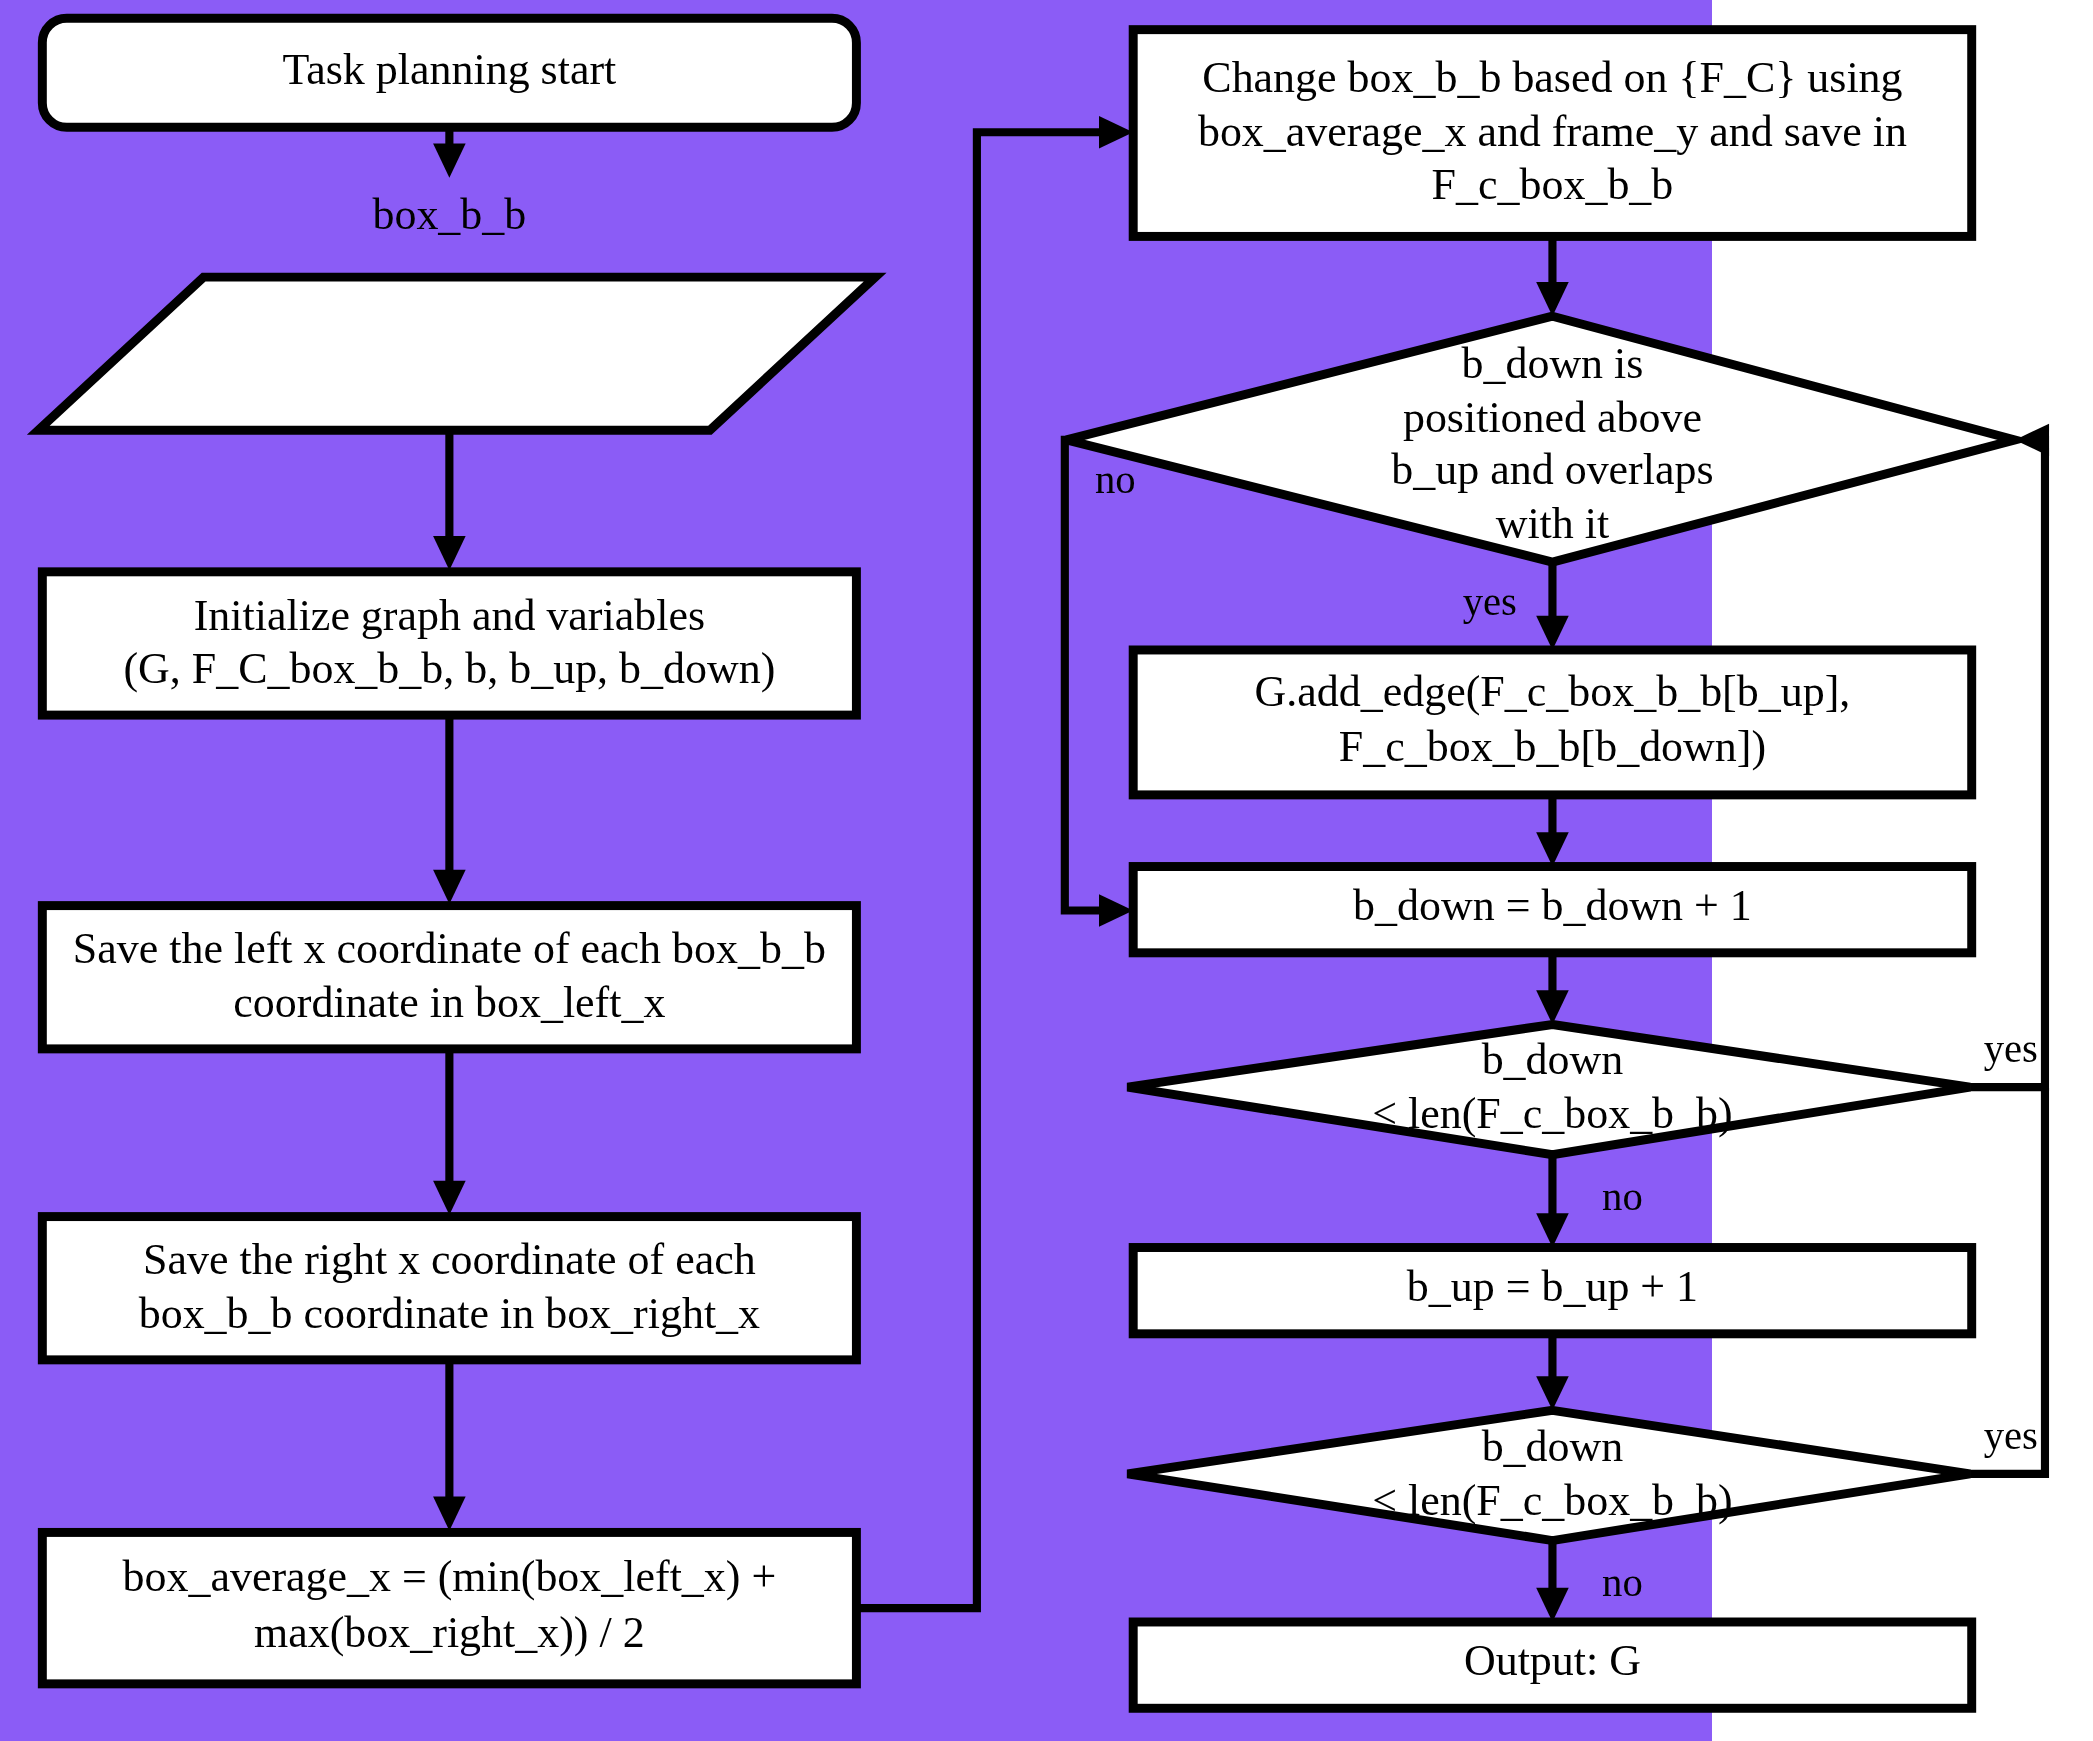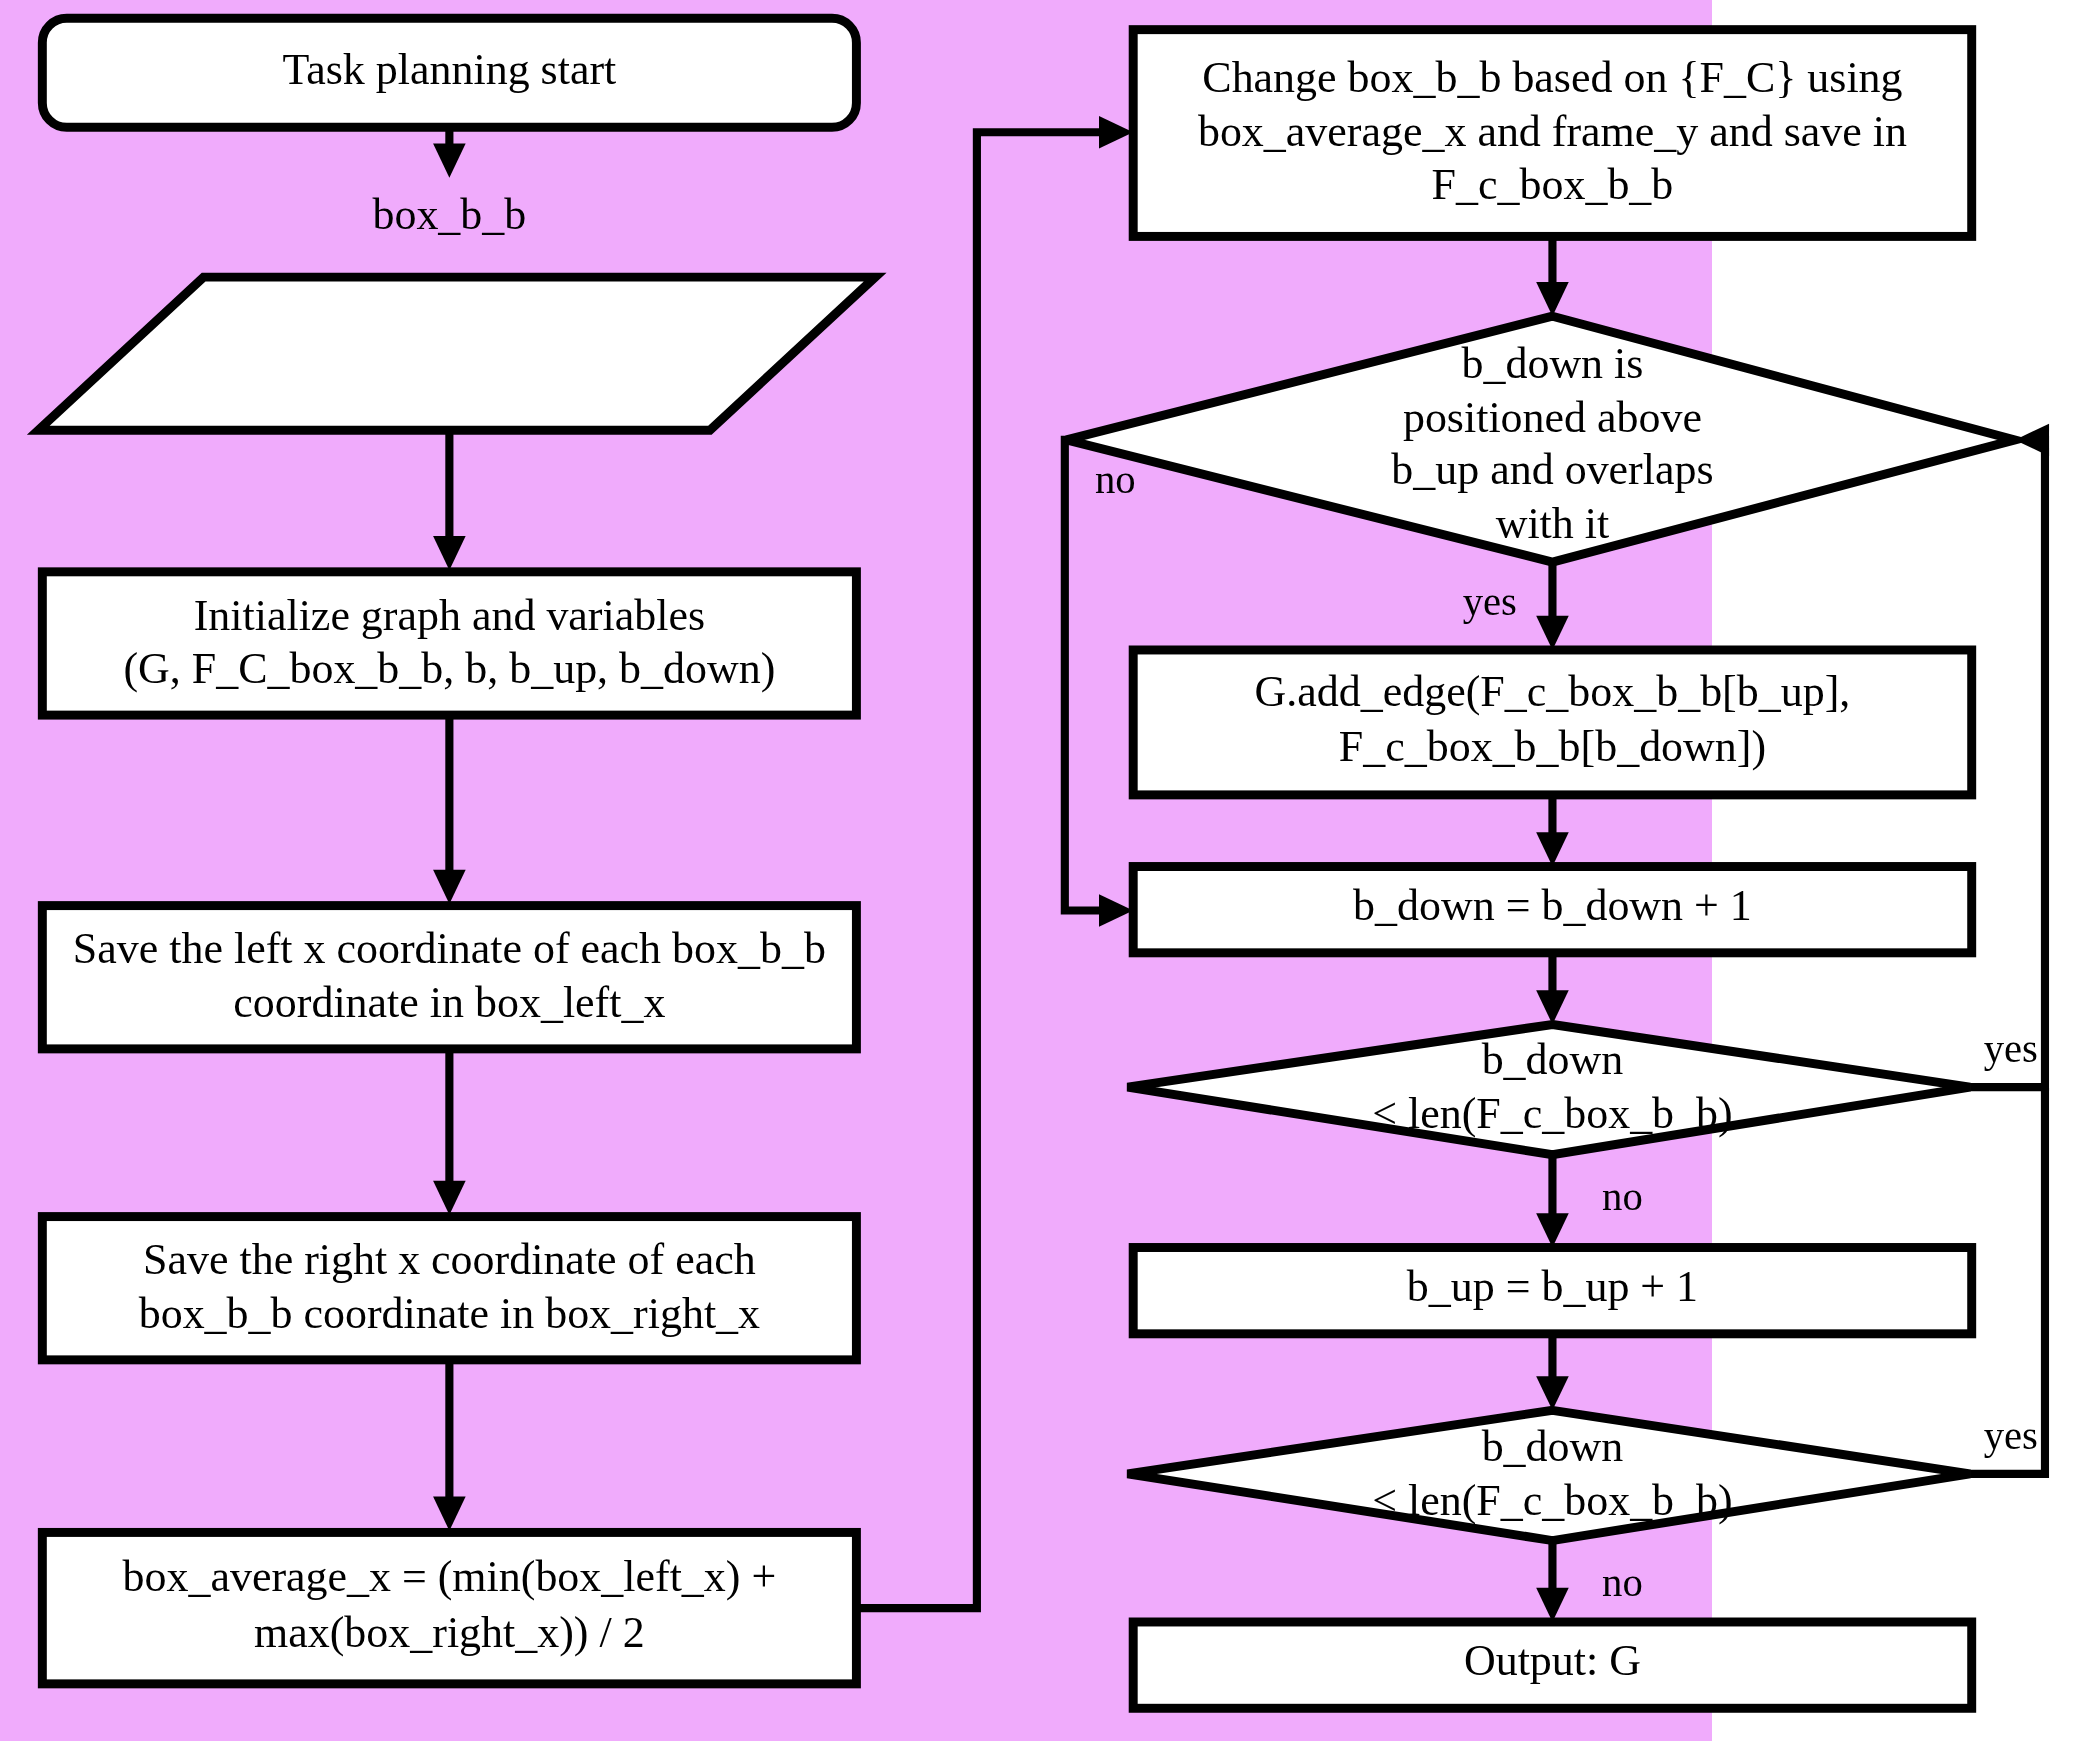--- a/index.html
+++ b/index.html
@@ -4,21 +4,21 @@
 <style>
   html, body {
     margin: 0;
     padding: 0;
     background: #ffffff;
   }
   #chart-root {
     position: relative;
     width: 1712px;
     height: 1742px;
-    background: #f0abfc;
+    background: #8b5cf6;
     font-family: "Liberation Serif", "DejaVu Serif", serif;
   }
   svg.flow {
     display: block;
     width: 2093px;
     height: 1742px;
   }
   .shape-stroke {
     fill: #ffffff;
     stroke: #000000;

